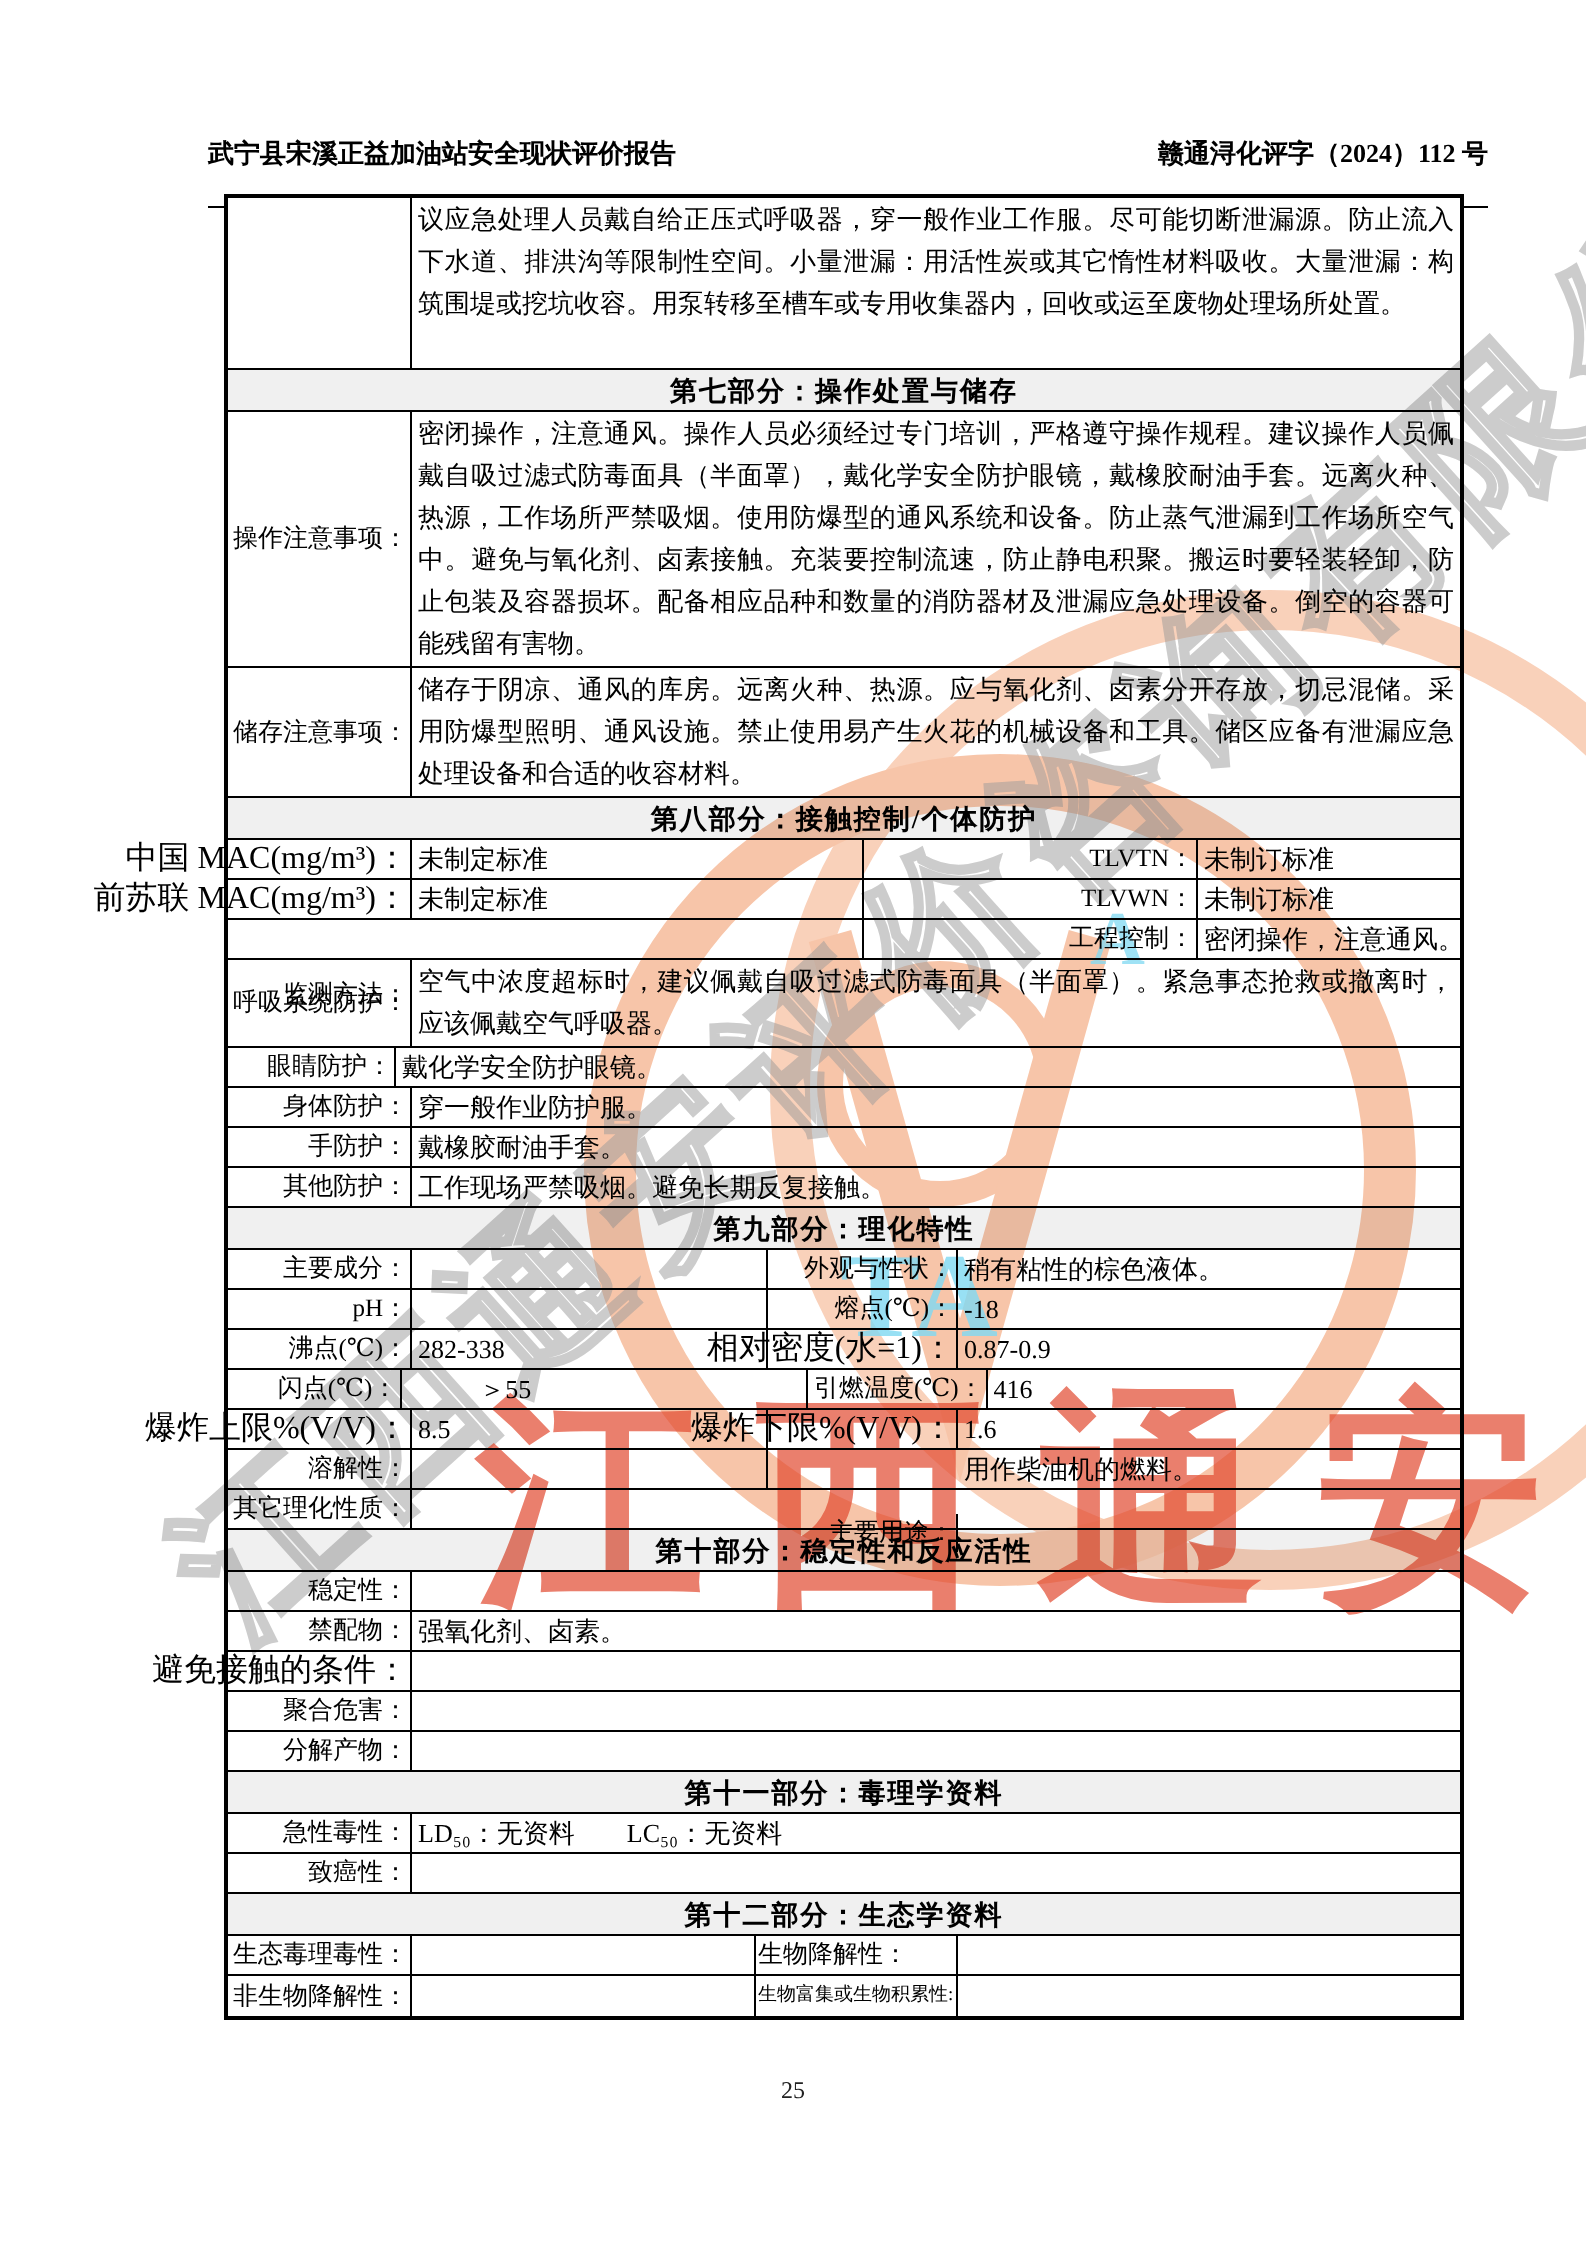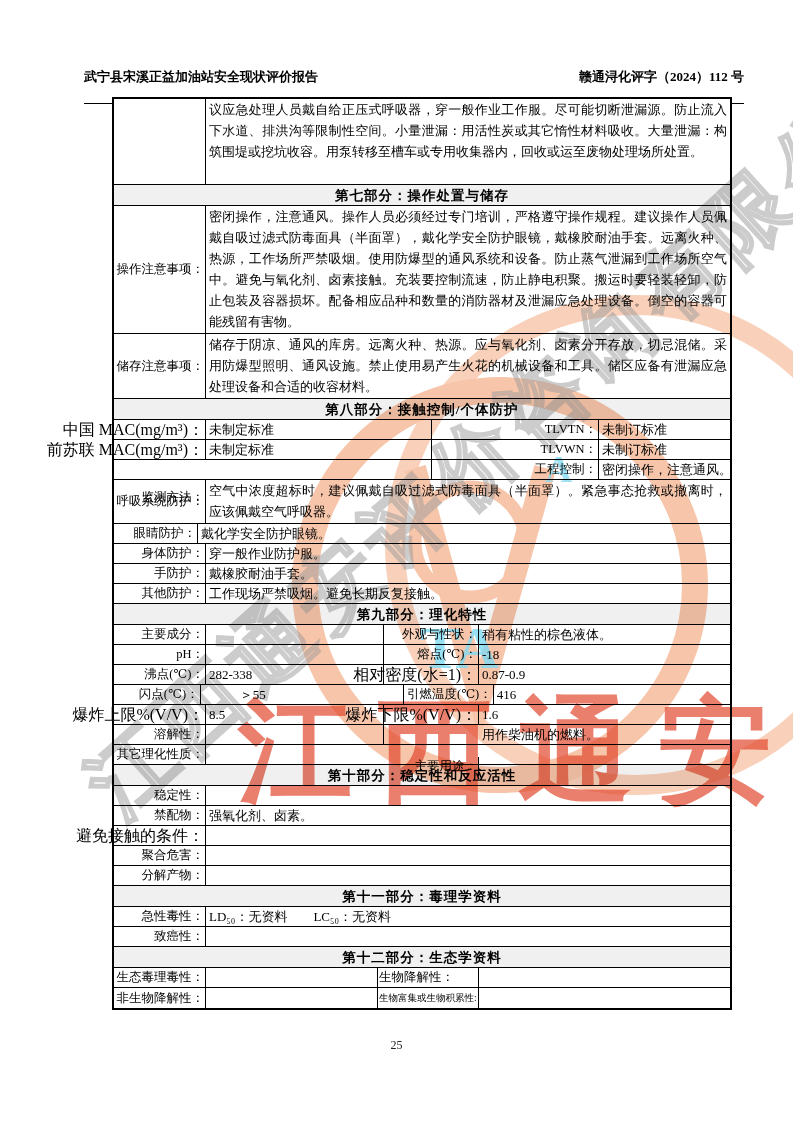--- a/index.html
+++ b/index.html
@@ -2,21 +2,21 @@
 <html><head>
 <meta charset="utf-8">
 <style>
   html,body{margin:0;padding:0;}
   body{
     width:793px;height:1122px;position:relative;background:#ffffff;
     font-family:"Liberation Serif","DejaVu Serif",serif;color:#000;overflow:hidden;
   }
   
   .page-header{
-    position:absolute;left:84px;right:49px;top:68px;
+    position:absolute;left:104px;right:49px;top:68px;
     display:flex;justify-content:space-between;align-items:flex-end;
     border-bottom:1px solid #000;padding-bottom:17px;
     font-size:13px;font-weight:bold;white-space:nowrap;
   }
   
   .msds-table{
     position:absolute;left:112px;top:97px;width:620px;
     border:2px solid #000;box-sizing:border-box;
     font-size:13px;line-height:19px;
   }

